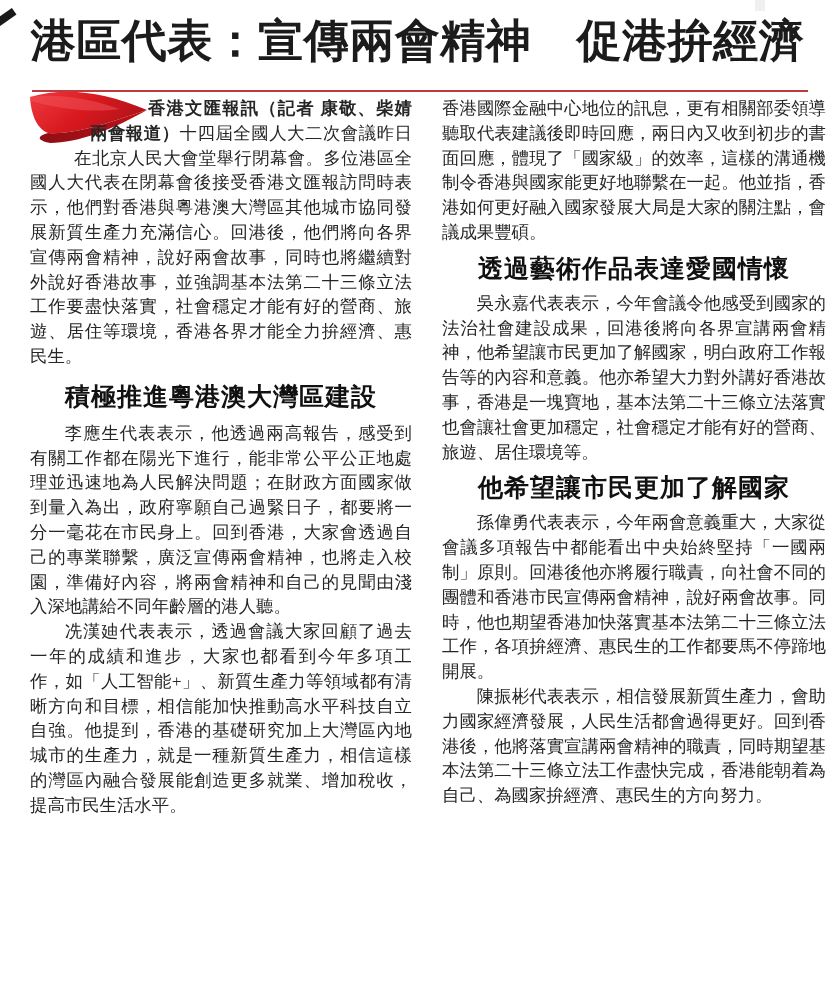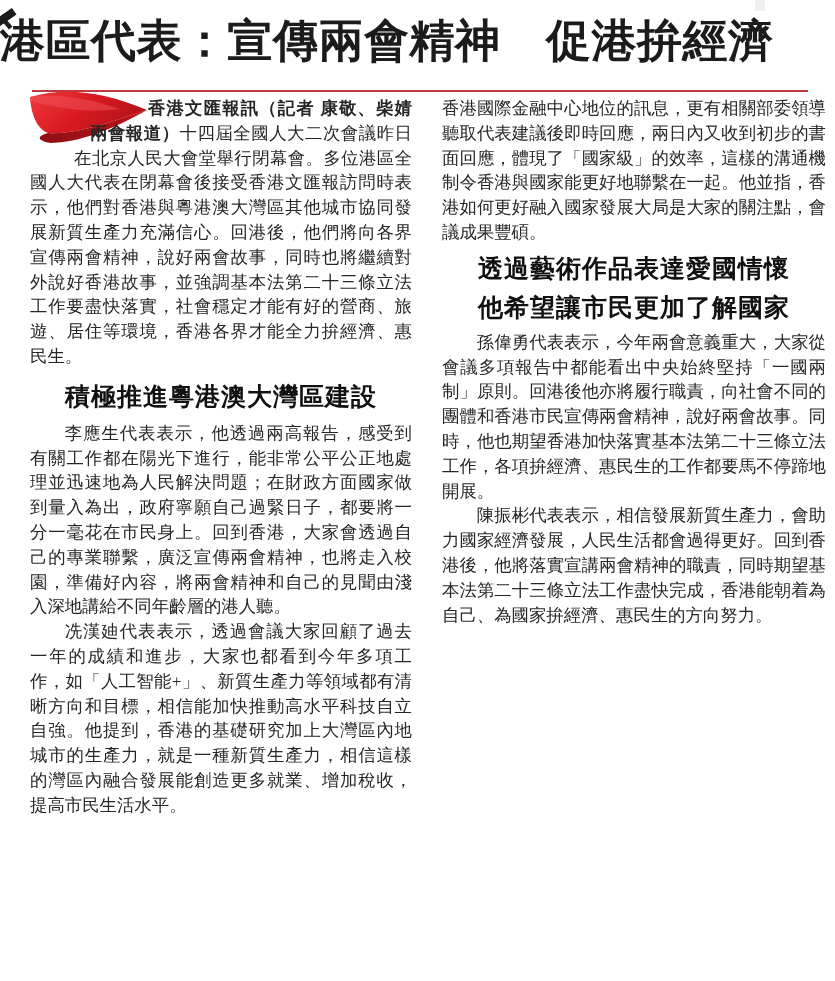--- a/index.html
+++ b/index.html
@@ -11,20 +11,21 @@
   .corner-mark-left {
     position:absolute; left:-4px; top:13px; width:20px; height:8px;
     background:#1a1a1a; transform:rotate(-35deg);
   }
   .corner-mark-right {
     position:absolute; left:755px; top:0; width:10px; height:11px;
     background:#f1f0ef;
   }
   .headline {
     position:absolute; top:12px; left:0; width:835px;
+    text-align:center;
     font-family:"Liberation Sans","DejaVu Sans",sans-serif;
     font-weight:700; font-size:45px; line-height:58px;
     color:#1b1b1b; letter-spacing:0.5px; white-space:nowrap;
   }
   .rule {
     position:absolute; left:32px; top:90px; width:776px; height:2px;
     background:#bf3a3d;
   }
   .col {
     position:absolute; top:96px; width:382px;
@@ -88,20 +89,21 @@
     <p>李應生代表表示，他透過兩高報告，感受到有關工作都在陽光下進行，能非常公平公正地處理並迅速地為人民解決問題；在財政方面國家做到量入為出，政府寧願自己過緊日子，都要將一分一毫花在市民身上。回到香港，大家會透過自己的專業聯繫，廣泛宣傳兩會精神，也將走入校園，準備好內容，將兩會精神和自己的見聞由淺入深地講給不同年齡層的港人聽。</p>
     <p>冼漢廸代表表示，透過會議大家回顧了過去一年的成績和進步，大家也都看到今年多項工作，如「人工智能+」、新質生產力等領域都有清晰方向和目標，相信能加快推動高水平科技自立自強。他提到，香港的基礎研究加上大灣區內地城市的生產力，就是一種新質生產力，相信這樣的灣區內融合發展能創造更多就業、增加稅收，提高市民生活水平。</p>
 
   </div>
 
   <div class="col col-right">
     <p class="no-indent">香港國際金融中心地位的訊息，更有相關部委領導聽取代表建議後即時回應，兩日內又收到初步的書面回應，體現了「國家級」的效率，這樣的溝通機制令香港與國家能更好地聯繫在一起。他並指，香港如何更好融入國家發展大局是大家的關注點，會議成果豐碩。</p>
 
     <div class="subhead subhead-tight">透過藝術作品表達愛國情懷</div>
 
+    <p>吳永嘉代表表示，今年會議令他感受到國家的法治社會建設成果，回港後將向各界宣講兩會精神，他希望讓市民更加了解國家，明白政府工作報告等的內容和意義。他亦希望大力對外講好香港故事，香港是一塊寶地，基本法第二十三條立法落實也會讓社會更加穩定，社會穩定才能有好的營商、旅遊、居住環境等。</p>
 
     <div class="subhead subhead-tight">他希望讓市民更加了解國家</div>
 
     <p>孫偉勇代表表示，今年兩會意義重大，大家從會議多項報告中都能看出中央始終堅持「一國兩制」原則。回港後他亦將履行職責，向社會不同的團體和香港市民宣傳兩會精神，說好兩會故事。同時，他也期望香港加快落實基本法第二十三條立法工作，各項拚經濟、惠民生的工作都要馬不停蹄地開展。</p>
     <p>陳振彬代表表示，相信發展新質生產力，會助力國家經濟發展，人民生活都會過得更好。回到香港後，他將落實宣講兩會精神的職責，同時期望基本法第二十三條立法工作盡快完成，香港能朝着為自己、為國家拚經濟、惠民生的方向努力。</p>
   </div>
 
 </div>
 
 </body></html>

